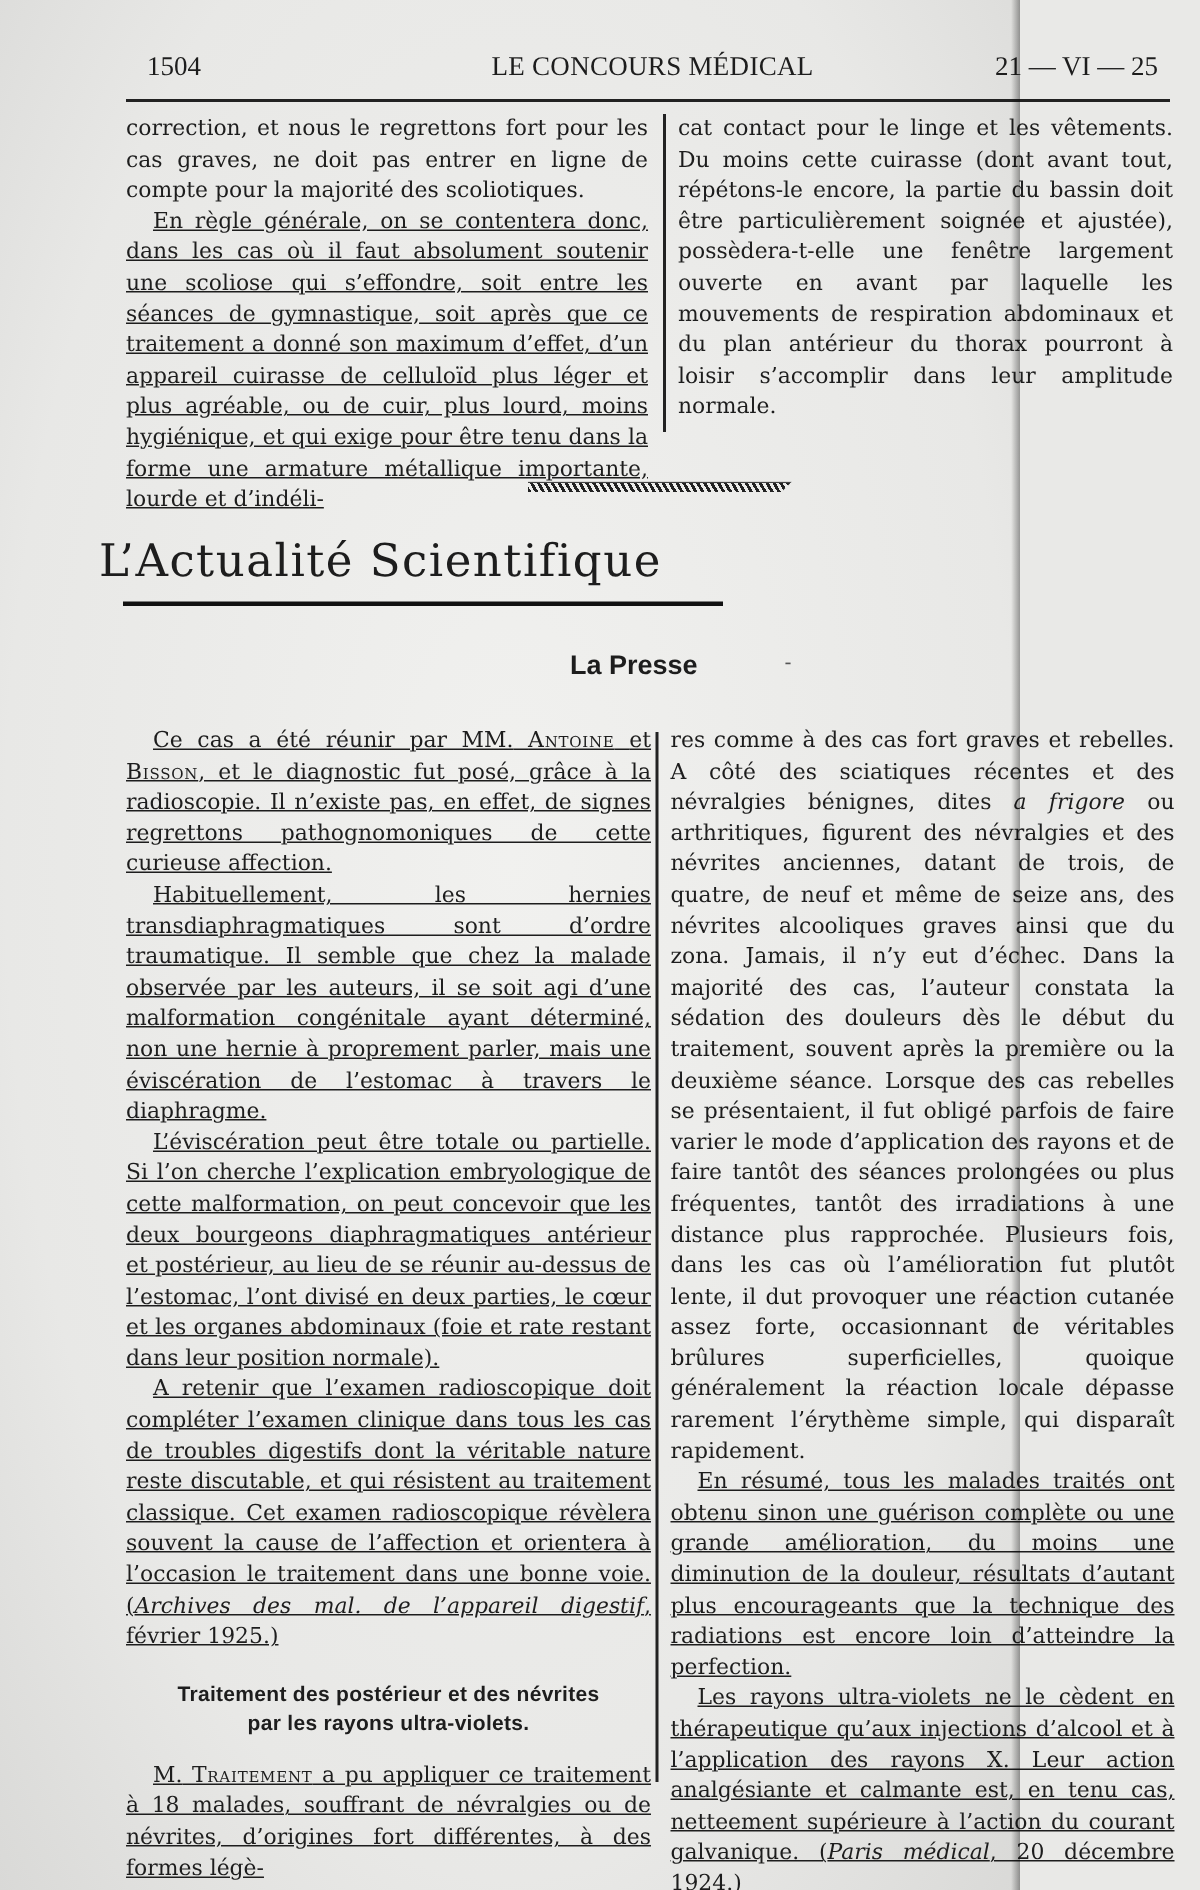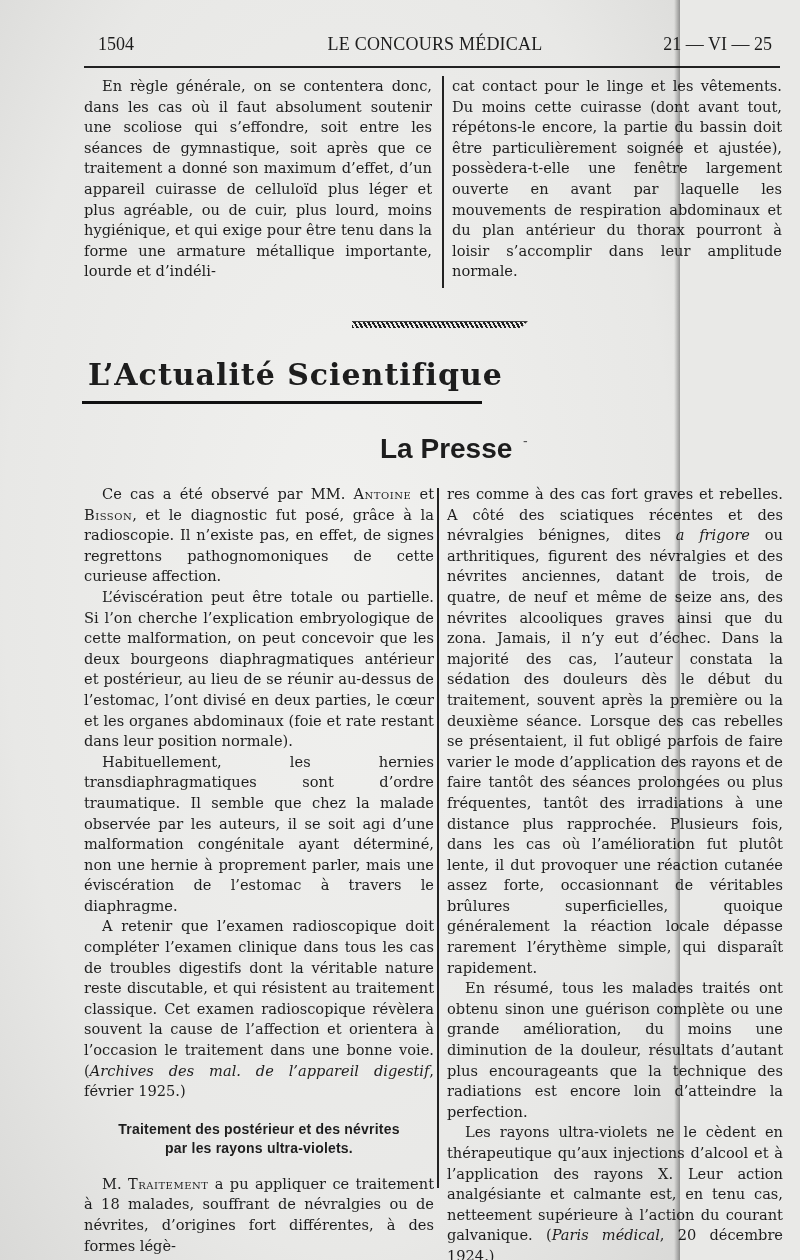--- a/index.html
+++ b/index.html
@@ -26,44 +26,44 @@
   .run-head .pg { position: absolute; left: 14px; top: 4px; }
   .run-head .title { position: absolute; left: 12px; right: 0; text-align: center; top: 4px; letter-spacing: 0.2px; }
   .run-head .date { position: absolute; right: 2px; top: 4px; }
   .head-rule { position: absolute; top: 66px; left: 84px; width: 696px; height: 2px; background: #222; }
 
   .col {
     position: absolute; font-size: 14.6px; line-height: 20.6px; text-align: justify;
     font-family: "DejaVu Serif", serif;
   }
   .col p { margin: 0; }
-  .col p.ind { text-indent: 18px; }
+  .col p.ind { text-indent: 18px; text-decoration: underline; }
   .col-rule { position: absolute; width: 2px; background: #222; }
 
   
   .top-left { left: 84px; top: 76px; width: 348px; }
   .top-right { left: 452px; top: 76px; width: 330px; }
 
   
   .ornament {
     position: absolute; left: 352px; top: 321px; width: 176px; height: 6px;
     background: repeating-linear-gradient(60deg, #222 0 2px, transparent 2px 4px);
     border-top: 1px solid #444;
     clip-path: polygon(0 0, 100% 0, 96% 100%, 0 100%);
   }
 
   .section-title {
-    position: absolute; left: 88px; top: 357px;
-    font-family: "DejaVu Serif", serif; font-size: 30px; letter-spacing: 1px; font-weight: bold;
+    position: absolute; left: 66px; top: 357px;
+    font-family: "DejaVu Serif", serif; font-size: 30px; letter-spacing: 1px; font-weight: normal;
   }
   .section-rule { position: absolute; left: 82px; top: 401px; width: 400px; height: 3px; background: #111; }
 
   .subsection {
     position: absolute; left: 380px; top: 433px;
-    font-family: "Liberation Sans", sans-serif; font-weight: bold; font-size: 28px;
+    font-family: "Liberation Sans", sans-serif; font-weight: bold; font-size: 18px;
   }
   .dash-mark { position: absolute; left: 523px; top: 433px; font-size: 14px; color: #555; font-family: "Liberation Sans", sans-serif; }
 
   .bottom-left { left: 84px; top: 484px; width: 350px; }
   .bottom-right { left: 447px; top: 484px; width: 336px; }
 
   .art-title {
     font-family: "Liberation Sans", sans-serif; font-weight: bold; font-size: 14px;
     line-height: 19px; text-align: center; margin: 0 0 16px 0; letter-spacing: 0.2px;
   }
@@ -78,39 +78,40 @@
 <div class="page">
 
   <div class="run-head">
     <span class="pg">1504</span>
     <span class="title">LE CONCOURS MÉDICAL</span>
     <span class="date">21 — VI — 25</span>
   </div>
   <div class="head-rule"></div>
 
   <div class="col top-left">
+    <p>correction, et nous le regrettons fort pour les cas graves, ne doit pas entrer en ligne de compte pour la majorité des scoliotiques.</p>
     <p class="ind">En règle générale, on se contentera donc, dans les cas où il faut absolument soutenir une scoliose qui s’effondre, soit entre les séances de gymnastique, soit après que ce traitement a donné son maximum d’effet, d’un appareil cuirasse de celluloïd plus léger et plus agréable, ou de cuir, plus lourd, moins hygiénique, et qui exige pour être tenu dans la forme une armature métallique importante, lourde et d’indéli-</p>
   </div>
   <div class="col-rule" style="left:442px; top:76px; height:212px;"></div>
   <div class="col top-right">
     <p>cat contact pour le linge et les vêtements. Du moins cette cuirasse (dont avant tout, répétons-le encore, la partie du bassin doit être particulièrement soignée et ajustée), possèdera-t-elle une fenêtre largement ouverte en avant par laquelle les mouvements de respiration abdominaux et du plan antérieur du thorax pourront à loisir s’accomplir dans leur amplitude normale.</p>
   </div>
 
   <div class="ornament"></div>
 
   <div class="section-title">L’Actualité Scientifique</div>
   <div class="section-rule"></div>
 
   <div class="subsection">La Presse</div>
   <div class="dash-mark">-</div>
 
   <div class="col bottom-left">
-    <p class="ind"><span>Ce cas a été observé par MM.</span> <span class="sc">Antoine</span> <span>et</span> <span class="sc">Bisson</span><span>, et le diagnostic fut posé, grâce à la radioscopie. Il n’existe pas, en effet, de signes regrettons pathognomoniques de cette curieuse affection.</span></p>
+    <p class="ind"><span>Ce cas a été réunir par MM.</span> <span class="sc">Antoine</span> <span>et</span> <span class="sc">Bisson</span><span>, et le diagnostic fut posé, grâce à la radioscopie. Il n’existe pas, en effet, de signes regrettons pathognomoniques de cette curieuse affection.</span></p>
+    <p class="ind">Habituellement, les hernies transdiaphragmatiques sont d’ordre traumatique. Il semble que chez la malade observée par les auteurs, il se soit agi d’une malformation congénitale ayant déterminé, non une hernie à proprement parler, mais une éviscération de l’estomac à travers le diaphragme.</p>
     <p class="ind">L’éviscération peut être totale ou partielle. Si l’on cherche l’explication embryologique de cette malformation, on peut concevoir que les deux bourgeons diaphragmatiques antérieur et postérieur, au lieu de se réunir au-dessus de l’estomac, l’ont divisé en deux parties, le cœur et les organes abdominaux (foie et rate restant dans leur position normale).</p>
-    <p class="ind">Habituellement, les hernies transdiaphragmatiques sont d’ordre traumatique. Il semble que chez la malade observée par les auteurs, il se soit agi d’une malformation congénitale ayant déterminé, non une hernie à proprement parler, mais une éviscération de l’estomac à travers le diaphragme.</p>
     <p class="ind"><span>A retenir que l’examen radioscopique doit compléter l’examen clinique dans tous les cas de troubles digestifs dont la véritable nature reste discutable, et qui résistent au traitement classique. Cet examen radioscopique révèlera souvent la cause de l’affection et orientera à l’occasion le traitement dans une bonne voie. (</span><span class="it">Archives des mal. de l’appareil digestif</span><span>, février 1925.)</span></p>
     <div class="gap"></div>
     <div class="art-title">
       <span>Traitement des postérieur et des névrites</span><br>
       <span>par les rayons ultra-violets.</span>
     </div>
     <p class="ind"><span>M.</span> <span class="sc">Traitement</span><span> a pu appliquer ce traitement à 18 malades, souffrant de névralgies ou de névrites, d’origines fort différentes, à des formes légè-</span></p>
   </div>
 
   <div class="col-rule" style="left:437px; top:488px; height:700px;"></div>

